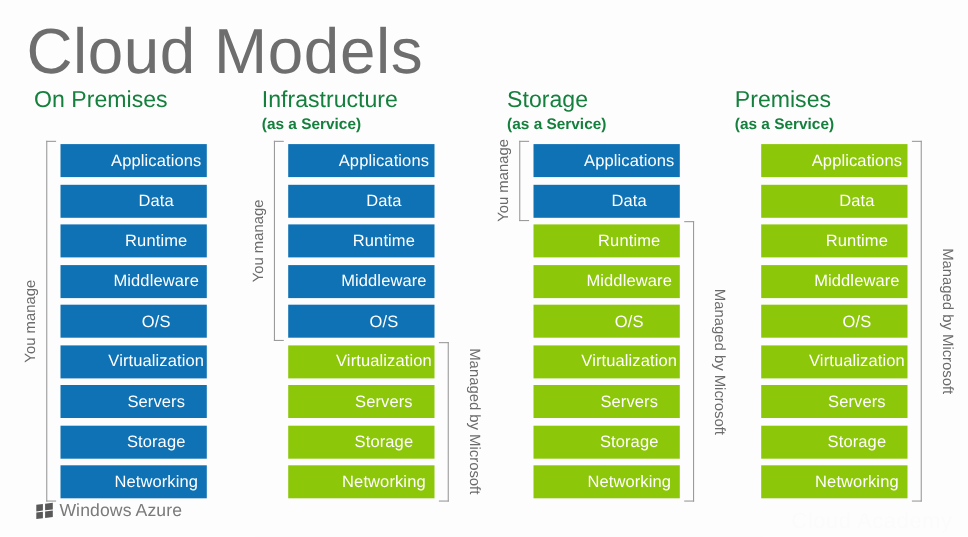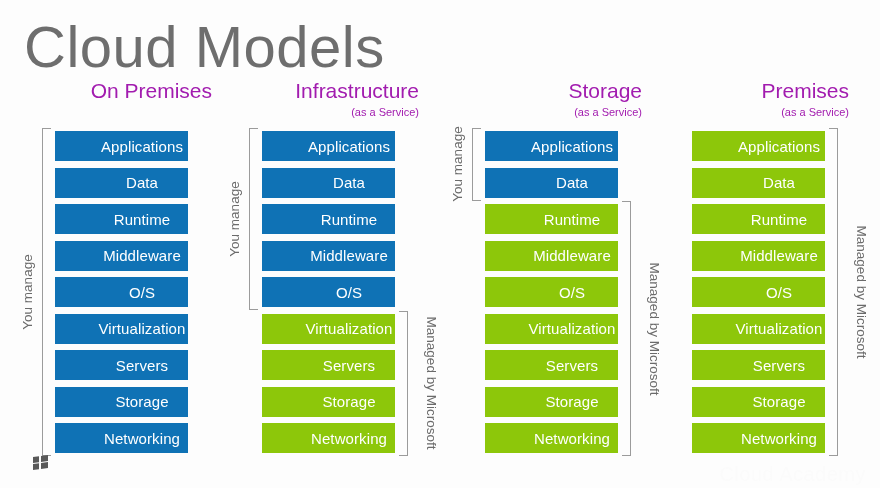--- a/index.html
+++ b/index.html
@@ -39,34 +39,34 @@
     position: absolute;
     width: 133px;
     top: 0;
     height: 488px;
   }
   .col-head {
     position: absolute;
     left: -24px;
     width: 181px;
     top: 78px;
-    text-align: right;
-    color: #a21caf;
+    text-align: left;
+    color: #15803d;
   }
   .col-head .main {
     display: block;
     font-size: 21px;
     font-weight: 300;
     line-height: 25px;
     white-space: nowrap;
   }
   .col-head .sub {
     display: block;
-    font-size: 11px;
-    font-weight: 400;
+    font-size: 14px;
+    font-weight: 700;
     line-height: 19px;
     white-space: nowrap;
   }
   .col-head .sub:empty { display: none; }
 
   .stack {
     position: absolute;
     top: 131px;
     left: 0;
     width: 133px;
@@ -247,17 +247,18 @@
       </div>
     </div>
 
   <div id="azure-logo">
     <span class="flag">
       <i></i>
         <i></i>
         <i></i>
         <i></i>
     </span>
+    <span class="wordmark">Windows Azure</span>
   </div>
 
   <div id="watermark">Cloud Academy</div>
 
 </div>
 
 </body></html>

